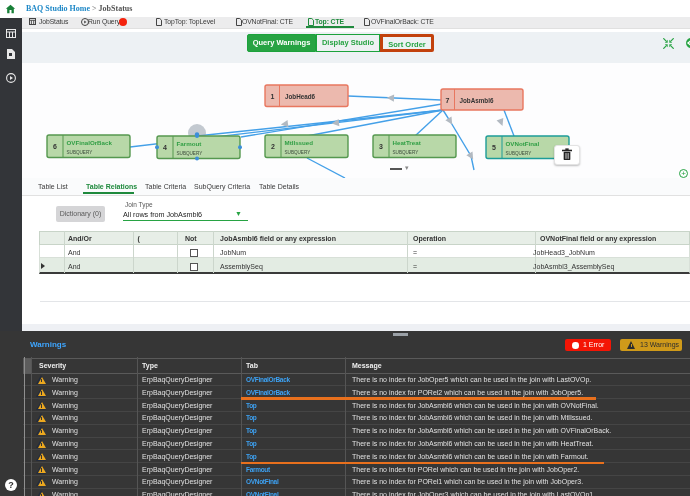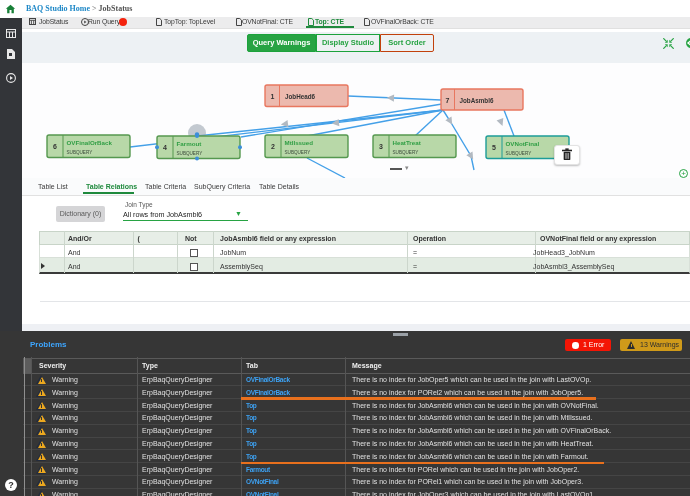--- a/index.html
+++ b/index.html
@@ -70,21 +70,21 @@
   <svg class="abs" style="left:308px;top:18px;" width="6" height="8" viewBox="0 0 6 8">
     <path d="M0.5 0.5 L3.8 0.5 L5.5 2.2 L5.5 7.5 L0.5 7.5 Z" fill="none" stroke="#1f8a3d" stroke-width="1"></path>
   </svg>
   <svg class="abs" style="left:364px;top:18px;" width="6" height="8" viewBox="0 0 6 8">
     <path d="M0.5 0.5 L3.8 0.5 L5.5 2.2 L5.5 7.5 L0.5 7.5 Z" fill="none" stroke="#444" stroke-width="1"></path>
   </svg>
 
   <div class="abs" style="left:22px;top:32px;width:668px;height:31px;background:#edf1f4;"></div>
   <div class="abs" style="left:247px;top:34px;width:69px;height:18px;background:#27a343;border:1px solid #1ca23c;border-radius:2px 0 0 2px;color:#fff;font-size:7.5px;font-weight:bold;text-align:center;line-height:16px;">Query Warnings</div>
   <div class="abs" style="left:316px;top:34px;width:64px;height:18px;background:#eef1f3;border:1px solid #1ca23c;color:#27a343;font-size:7.5px;font-weight:bold;text-align:center;line-height:16px;">Display Studio</div>
-  <div class="abs" style="left:380px;top:34px;width:54px;height:18px;background:#eef1f3;border:1px solid #c2410c;border-radius:0 2px 2px 0;color:#27a343;font-size:7.5px;font-weight:bold;text-align:center;line-height:16px;">Sort Order</div>
+  <div class="abs" style="left:380px;top:34px;width:54px;height:18px;background:#eef1f3;border:3px solid #c2410c;border-radius:0 2px 2px 0;color:#27a343;font-size:7.5px;font-weight:bold;text-align:center;line-height:16px;">Sort Order</div>
 
   <svg class="abs" style="left:663px;top:38px;" width="11" height="11" viewBox="0 0 11 11">
     <g stroke="#27a343" stroke-width="1.2">
       <line x1="0.3" y1="0.3" x2="3.2" y2="3.2"></line>
       <line x1="10.7" y1="0.3" x2="7.8" y2="3.2"></line>
       <line x1="0.3" y1="10.7" x2="3.2" y2="7.8"></line>
       <line x1="10.7" y1="10.7" x2="7.8" y2="7.8"></line>
     </g>
     <g fill="#27a343">
       <path d="M4.7 4.7 L4.7 1.8 L1.8 4.7 Z"></path>
@@ -227,21 +227,21 @@
       <div style="position:absolute;left:374px;top:32px;font-size:7px;color:#333;">=</div>
       <div style="position:absolute;left:494px;top:32px;font-size:7px;color:#333;">JobAsmbl3_AssemblySeq</div>
     </div>
 
   <div class="abs" style="left:40px;top:301px;width:650px;height:1px;background:#e3e5e8;"></div>
 
   <div class="abs" style="left:22px;top:324px;width:668px;height:7px;background:#eef0f4;"></div>
   <div class="abs" style="left:393px;top:332.5px;width:15px;height:3px;background:#9aa0a6;z-index:9;"></div>
 
   <div class="abs" style="left:0;top:331px;width:690px;height:165px;background:#363636;"></div>
-  <div class="abs" style="left:30px;top:340px;font-size:8px;font-weight:bold;color:#3ea6ff;">Problems</div>
+  <div class="abs" style="left:30px;top:340px;font-size:8px;font-weight:bold;color:#3ea6ff;">Warnings</div>
   <div class="abs" style="left:565px;top:339px;width:46px;height:12px;background:#f41505;border-radius:2px;color:#fff;font-size:7px;line-height:12px;">
     <span style="position:absolute;left:7px;top:3px;width:6.5px;height:6.5px;background:#fff;border-radius:50%;"></span>
     <span style="position:absolute;left:18px;">1 Error</span>
   </div>
   <div class="abs" style="left:620px;top:339px;width:62px;height:12px;background:#cf9a1a;border-radius:2px;color:#2e2e2e;font-size:7px;line-height:12px;">
     <span style="position:absolute;left:7px;top:2px;width:0;height:0;border-left:4.5px solid transparent;border-right:4.5px solid transparent;border-bottom:8px solid #2e2e2e;"></span>
     <span style="position:absolute;left:11px;top:5px;width:1px;height:3px;background:#cf9a1a;"></span>
     <span style="position:absolute;left:20px;">13 Warnings</span>
   </div>
   <div id="problems" class="abs" style="left:0;top:357px;width:690px;height:139px;">

